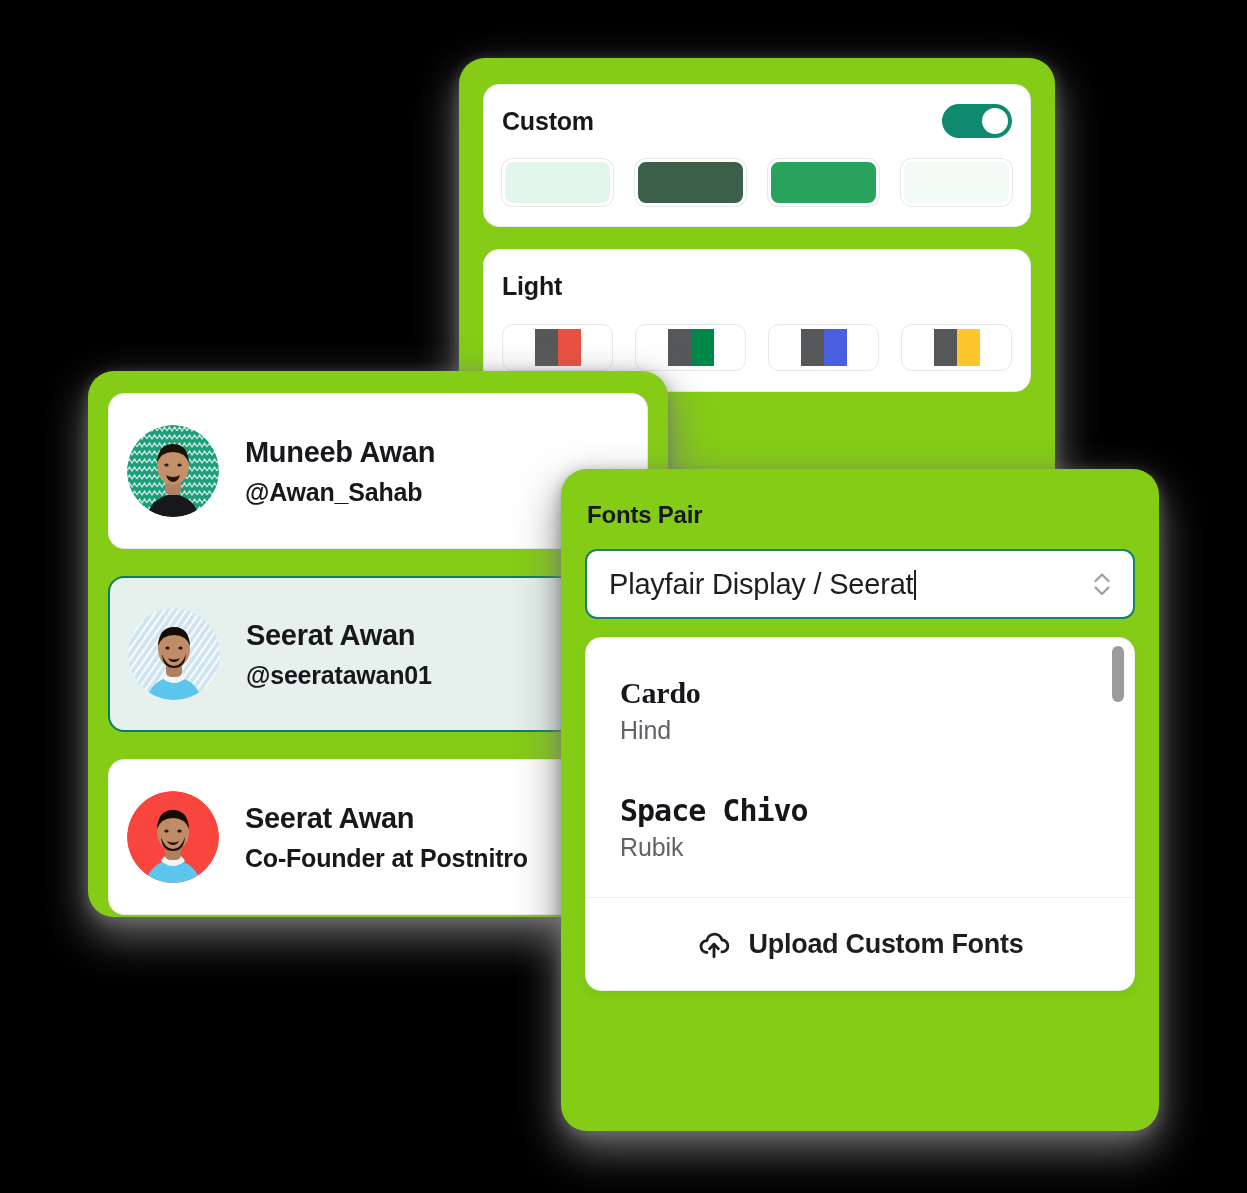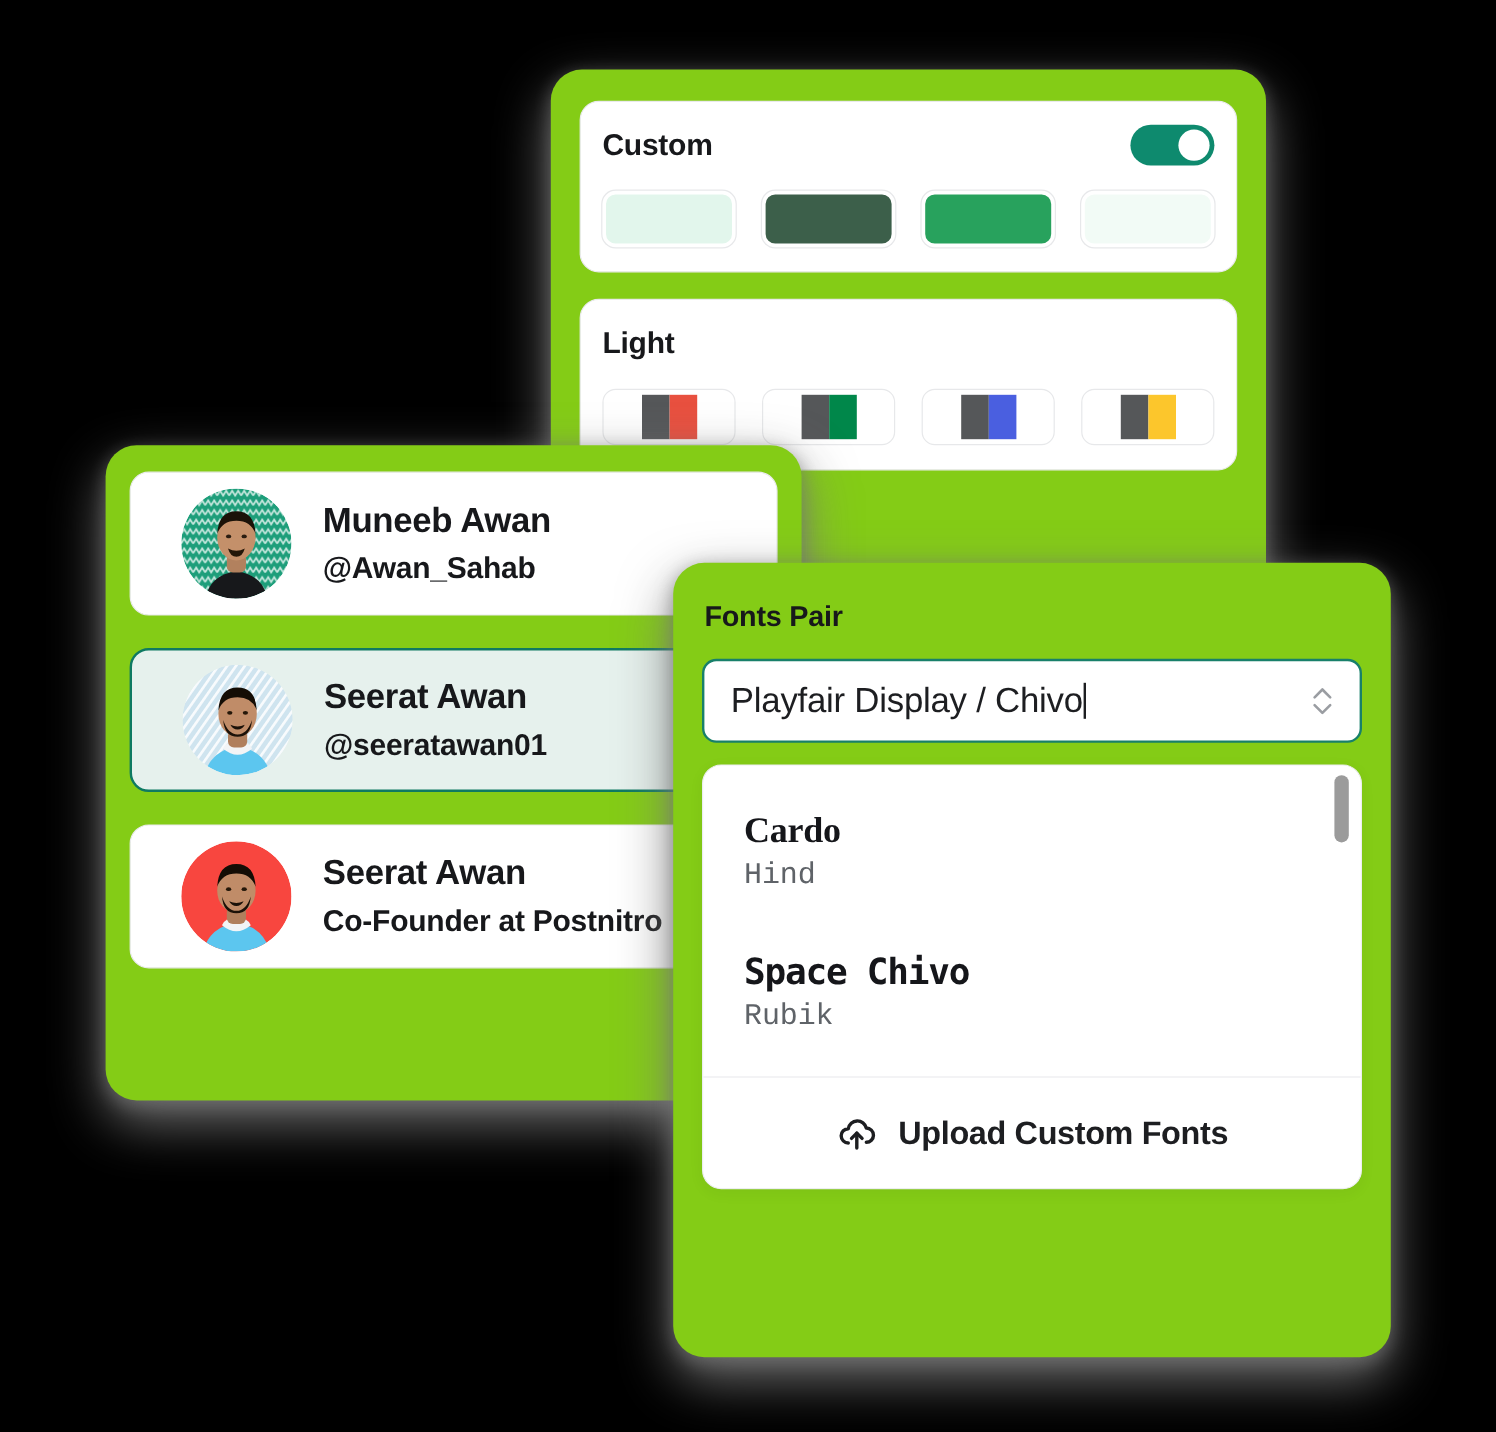--- a/index.html
+++ b/index.html
@@ -121,22 +121,22 @@
     height: 546px;
     padding: 22px 20px;
     box-sizing: border-box;
     z-index: 2;
   }
 
   .profile-row {
     display: flex;
     align-items: center;
     gap: 26px;
-    height: 120px;
-    padding: 0 42px;
+    height: 156px;
+    padding: 0 18px;
     box-sizing: border-box;
     border: 1px solid #e9eaec;
     border-radius: 16px;
     background: #ffffff;
     cursor: pointer;
   }
   .profile-row + .profile-row { margin-top: 27px; }
   .profile-row.selected {
     background: #e6f1ed;
     border: 2px solid #0e7a62;
@@ -261,21 +261,20 @@
   .dd-primary.serif   { font-family: "Liberation Serif", "DejaVu Serif", serif; }
   .dd-primary.sans    { font-family: "Liberation Sans", sans-serif; }
   .dd-primary.mono    { font-family: "DejaVu Sans Mono", "Liberation Mono", monospace; letter-spacing: -1px; }
 
   .dd-secondary {
     font-size: 25px;
     color: #5f6368;
     margin-top: 6px;
     line-height: 1.12;
     letter-spacing: -0.1px;
-    font-family: Liberation Mono, monospace;
   }
 
   .dd-scrollbar-track {
     position: absolute;
     top: 8px;
     right: 10px;
     width: 12px;
     bottom: 8px;
     cursor: pointer;
   }
@@ -458,21 +457,21 @@
       </div>
     </div>
 
   </div>
 
   <div class="card" id="fonts-card">
 
     <div class="fonts-label">Fonts Pair</div>
 
     <div class="select-box">
-      <div class="select-value"><span title="Select a font pair">Playfair Display / Chivo</span><span class="caret"></span></div>
+      <div class="select-value"><span title="Select a font pair">Playfair Display / Seerat</span><span class="caret"></span></div>
       <span class="stepper-icon">
         <svg viewBox="0 0 24 32" fill="none" stroke="currentColor" stroke-width="2" stroke-linecap="round" stroke-linejoin="round">
           <polyline points="6,13 12,7 18,13"></polyline>
           <polyline points="6,19 12,25 18,19"></polyline>
         </svg>
       </span>
     </div>
 
     <div class="dropdown">
       <div class="dd-scroll">

